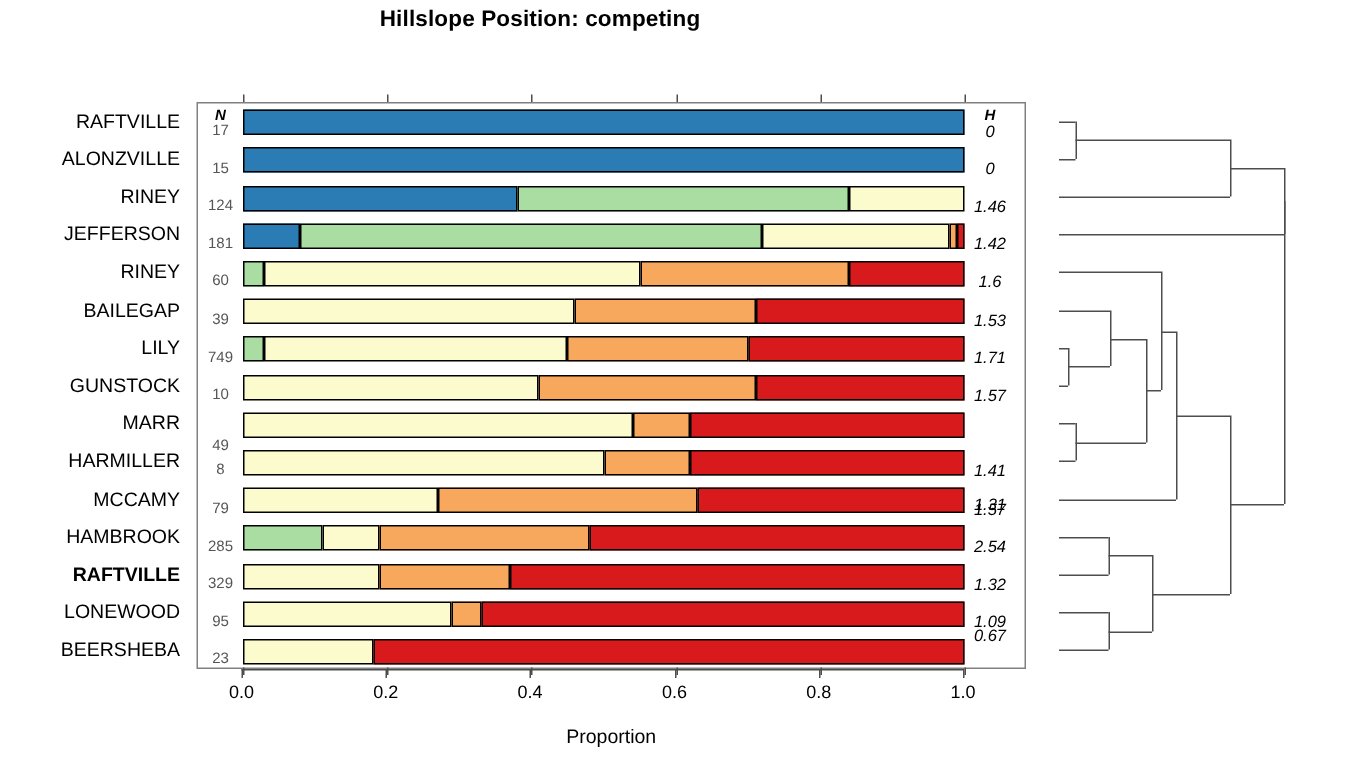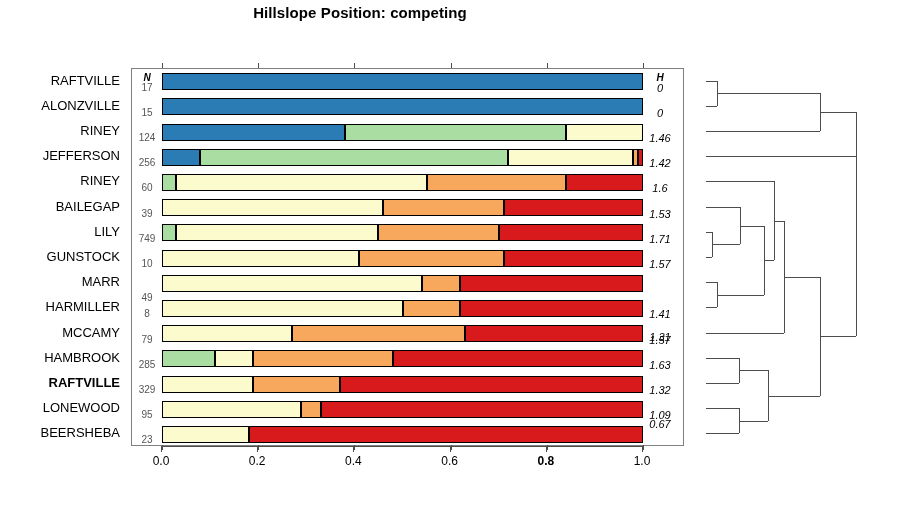--- a/index.html
+++ b/index.html
@@ -101,21 +101,21 @@
       <div class="rowlabel" style="top: 333.2px;">LONEWOOD</div>
       <div class="rowlabel" style="top: 358.4px;">BEERSHEBA</div>
     </div>
 
   <div class="panel">
     <div class="ncol" id="ncol">
         <div class="nhead" style="top: 4px;">N</div>
         <div class="nval" style="top: 13.6px;">17</div>
         <div class="nval" style="top: 39px;">15</div>
         <div class="nval" style="top: 64px;">124</div>
-        <div class="nval" style="top: 89.2px;">256</div>
+        <div class="nval" style="top: 89.2px;">181</div>
         <div class="nval" style="top: 114.4px;">60</div>
         <div class="nval" style="top: 139.6px;">39</div>
         <div class="nval" style="top: 164.8px;">749</div>
         <div class="nval" style="top: 190px;">10</div>
         <div class="nval" style="top: 224px;">49</div>
         <div class="nval" style="top: 240.4px;">8</div>
         <div class="nval" style="top: 265.6px;">79</div>
         <div class="nval" style="top: 290.8px;">285</div>
         <div class="nval" style="top: 316px;">329</div>
         <div class="nval" style="top: 341.2px;">95</div>
@@ -204,21 +204,21 @@
         <div class="hval" style="top: 38.8px;">0</div>
         <div class="hval" style="top: 64px;">1.46</div>
         <div class="hval" style="top: 89.2px;">1.42</div>
         <div class="hval" style="top: 114.4px;">1.6</div>
         <div class="hval" style="top: 139.6px;">1.53</div>
         <div class="hval" style="top: 164.8px;">1.71</div>
         <div class="hval" style="top: 190px;">1.57</div>
         <div class="hval" style="top: 231px; margin-top: 32px;">1.31</div>
         <div class="hval" style="top: 240.4px;">1.41</div>
         <div class="hval" style="top: 265.6px;">1.57</div>
-        <div class="hval" style="top: 290.8px;">1.63</div>
+        <div class="hval" style="top: 290.8px;">2.54</div>
         <div class="hval" style="top: 316px;">1.32</div>
         <div class="hval" style="top: 341.2px;">1.09</div>
         <div class="hval" style="top: 350px;">0.67</div>
       </div>
     <div id="edgeticks">
         <div class="edge-tick" style="left: 30px; top: -6px;"></div>
         <div class="edge-tick" style="left: 30px; top: 376px;"></div>
         <div class="edge-tick" style="left: 126.2px; top: -6px;"></div>
         <div class="edge-tick" style="left: 126.2px; top: 376px;"></div>
         <div class="edge-tick" style="left: 222.4px; top: -6px;"></div>
@@ -236,24 +236,25 @@
     <div class="axis-line"></div>
   <div class="axis-tick" style="left: 30px;"></div>
       <div class="axis-ticklabel" style="left: 30px;">0.0</div>
       <div class="axis-tick" style="left: 126.2px;"></div>
       <div class="axis-ticklabel" style="left: 126.2px;">0.2</div>
       <div class="axis-tick" style="left: 222.4px;"></div>
       <div class="axis-ticklabel" style="left: 222.4px;">0.4</div>
       <div class="axis-tick" style="left: 318.6px;"></div>
       <div class="axis-ticklabel" style="left: 318.6px;">0.6</div>
       <div class="axis-tick" style="left: 414.8px;"></div>
-      <div class="axis-ticklabel" style="left: 414.8px; font-weight: bold;">0.8</div>
+      <div class="axis-ticklabel" style="left: 414.8px;">0.8</div>
       <div class="axis-tick" style="left: 511px;"></div>
       <div class="axis-ticklabel" style="left: 511px;">1.0</div>
     </div>
+  <div class="axis-title">Proportion</div>
 
   <div class="dendro" id="dendro">
       <div class="dline h" style="left: 22px; width: 11px; top: 12.6px;"></div>
       <div class="dline h" style="left: 22px; width: 11px; top: 37.8px;"></div>
       <div class="dline v" style="left: 33px; top: 12.6px; height: 25.2px;"></div>
       <div class="dline h" style="left: 33px; width: 103px; top: 25.2px;"></div>
       <div class="dline h" style="left: 22px; width: 114px; top: 63px;"></div>
       <div class="dline v" style="left: 136px; top: 25.2px; height: 37.8px;"></div>
       <div class="dline h" style="left: 136px; width: 36px; top: 44.1px;"></div>
       <div class="dline h" style="left: 22px; width: 150px; top: 88.2px;"></div>

